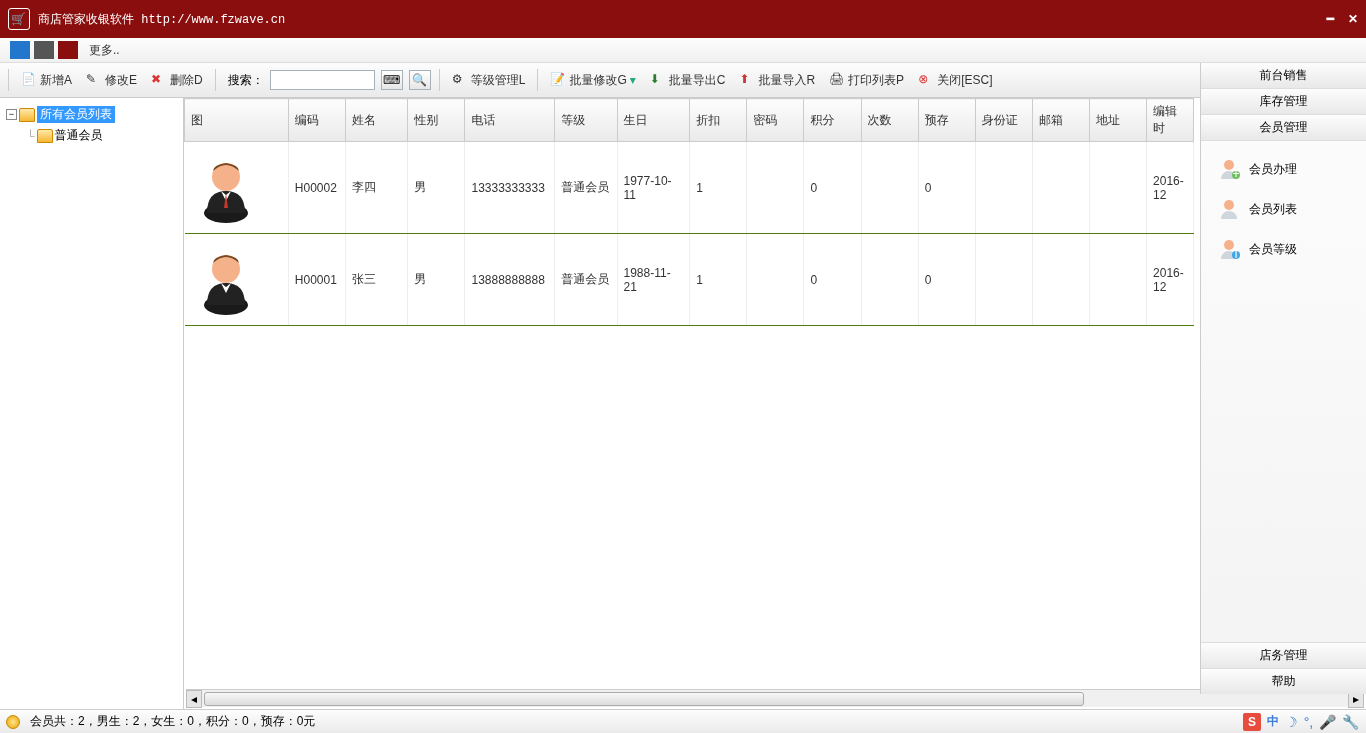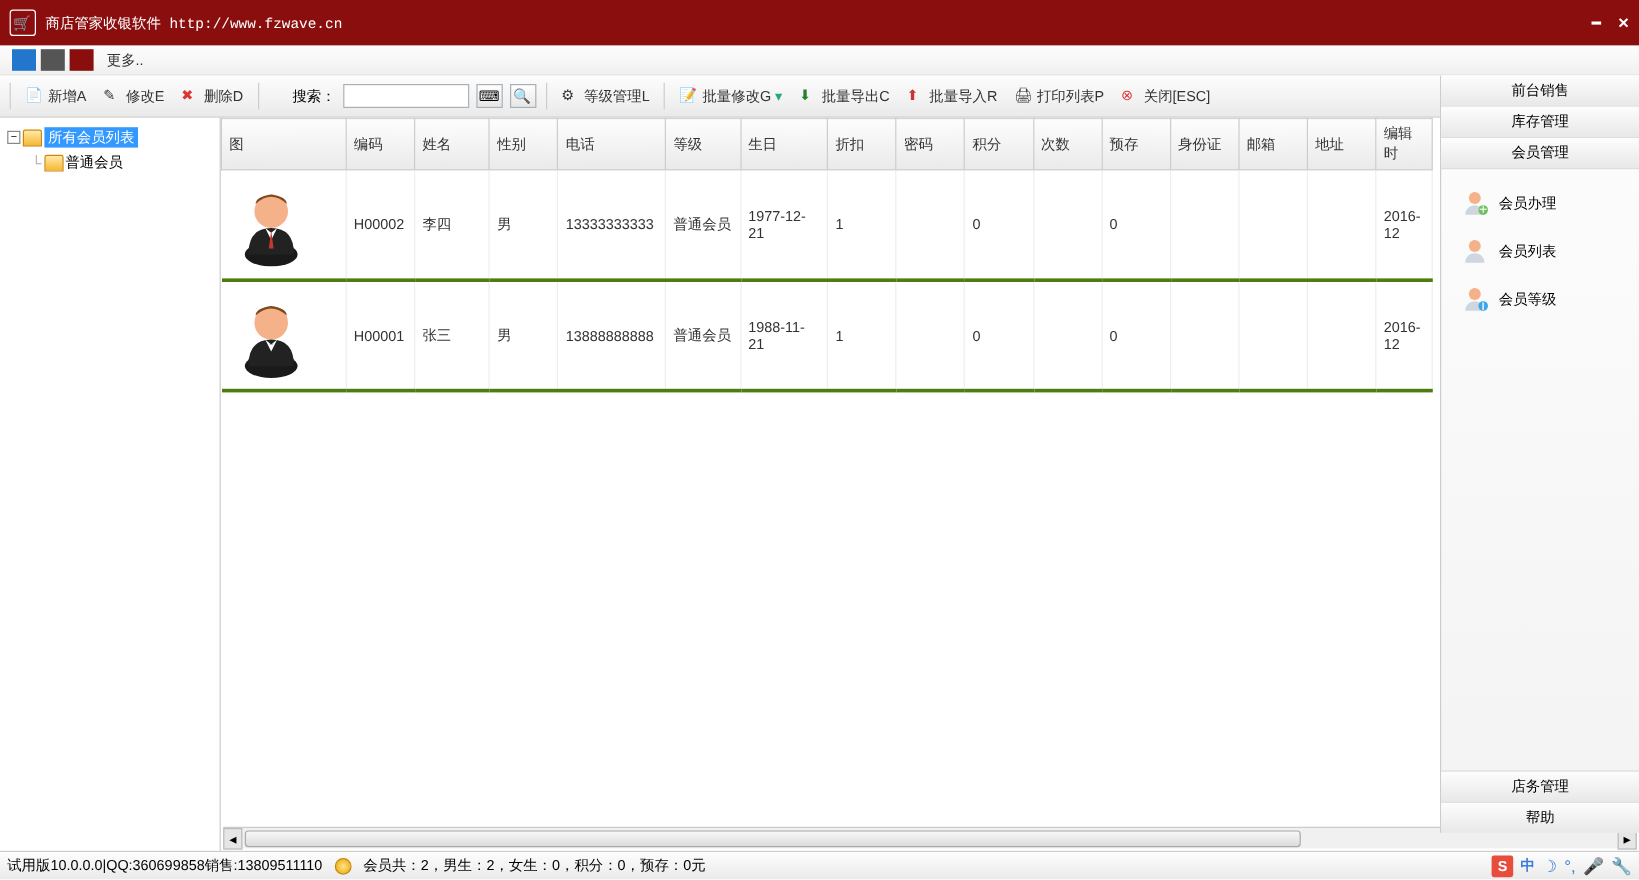--- a/index.html
+++ b/index.html
@@ -15,38 +15,38 @@
 
 .colortabs { height: 25px; display: flex; align-items: center; padding: 0 10px; gap: 4px; border-bottom: 1px solid #ddd; background: linear-gradient(#fdfdfd,#f0f0f0); }
 .colortabs .sw { width: 20px; height: 18px; }
 .colortabs .more { margin-left: 7px; color: #333; }
 
 
 .toolbar { height: 35px; background: linear-gradient(#fdfdfd,#eaeaea); border-bottom: 1px solid #ccc; display: flex; align-items: center; padding: 0 6px; gap: 6px; }
 .toolbar .btn { display: flex; align-items: center; gap: 3px; padding: 2px 4px; cursor: pointer; color: #333; }
 .toolbar .btn .ic { width: 16px; height: 16px; display:inline-block; }
 .toolbar .sep { width: 1px; height: 22px; background: #ccc; margin: 0 2px; }
-.toolbar .search-label { margin-left: 20px; }
+.toolbar .search-label { margin-left: 4px; }
 .toolbar .search-input { width: 105px; height: 20px; border: 1px solid #a8b1b8; background: #fff; padding: 0 4px; }
 .toolbar .icbtn { width: 22px; height: 20px; border: 1px solid #a8b1b8; background: linear-gradient(#fff,#e6e6e6); display:flex; align-items:center; justify-content:center; cursor:pointer; }
 
 
 .main { display: flex; height: 611px; }
 .tree { width: 184px; border-right: 1px solid #ccc; padding: 6px; }
 .tree .node { display: flex; align-items: center; gap: 2px; padding: 2px 0; cursor: pointer; }
 .tree .indent { width: 18px; }
 .tree .sel { background: #3399ff; color: #fff; padding: 0 3px; }
 .tree .toggle { width: 11px; height: 11px; border: 1px solid #888; display:flex; align-items:center; justify-content:center; font-size: 9px; line-height:1; }
 .tree .folder { width: 16px; height: 14px; background: linear-gradient(#ffe9a8,#f7b733); border: 1px solid #cc8800; border-radius: 2px 2px 0 0; }
 
 .grid-wrap { flex: 1; display: flex; flex-direction: column; }
 .grid { flex: 1; overflow: hidden; }
 .grid table { border-collapse: collapse; width: 1010px; }
 .grid th { background: linear-gradient(#fdfdfd,#eaeaea); border: 1px solid #ccc; padding: 4px 6px; text-align: left; font-weight: normal; color: #333; height: 22px; }
-.grid td { border-right: 1px solid #eee; border-bottom: 3px solid #4d7c0f; padding: 4px 6px; vertical-align: middle; color: #333; }
+.grid td { border-right: 1px solid #eee; border-bottom: 1px solid #4d7c0f; padding: 4px 6px; vertical-align: middle; color: #333; }
 .grid tr.row td { height: 92px; }
 .grid .avatar { width: 70px; height: 80px; display:flex; align-items:center; justify-content:center; }
 .hscroll { height: 18px; background: #f0f0f0; border-top: 1px solid #ccc; position:relative; margin: 0 2px 2px 2px; }
 .hscroll .thumb { position:absolute; left: 18px; top:2px; height: 14px; width: 880px; background: linear-gradient(#f8f8f8,#dcdcdc); border:1px solid #aaa; border-radius: 3px; }
 .hscroll .arr { position:absolute; top:0; width:16px; height:18px; background:#e6e6e6; display:flex;align-items:center;justify-content:center; border:1px solid #bbb; }
 .hscroll .arr.l{left:0}.hscroll .arr.r{right:0}
 
 
 .rside { position:absolute; right:0; top:63px; width:166px; height: 631px; background: linear-gradient(#fdfdfd,#f3f3f3); border-left: 1px solid #ccc; display:flex; flex-direction:column; }
 .rside .cat { height: 26px; border-bottom: 1px solid #ddd; display:flex; align-items:center; justify-content:center; cursor:pointer; background: linear-gradient(#fdfdfd,#e8e8e8); }
@@ -186,21 +186,21 @@
     <path d="M30 38 L35 48 L40 38 L35 42 Z" fill="#fff"></path>
     <path d="M35 40 L37 55 L33 55 Z" fill="#c0392b"></path>
   </svg>
                 </div>
               </td>
     <td>H00002</td>
     <td>李四</td>
     <td>男</td>
     <td>13333333333</td>
     <td>普通会员</td>
-    <td>1977-12-21</td>
+    <td>1977-10-11</td>
     <td>1</td>
     <td></td>
     <td>0</td>
     <td></td>
     <td>0</td>
     <td></td>
     <td></td>
     <td></td>
     <td>2016-12</td>
             </tr>
@@ -276,21 +276,20 @@
     </div>
   </div>
   <div class="bottom">
     <div class="cat">店务管理</div>
     <div class="cat">帮助</div>
   </div>
 </div>
 
 <div class="statusbar">
   <div class="left">
-    <span>试用版10.0.0.0|QQ:360699858销售:13809511110</span>
     <span class="coin"></span>
     <span>会员共：2，男生：2，女生：0，积分：0，预存：0元</span>
   </div>
   <div class="right">
     <span class="ime">S</span>
     <span class="zh">中</span>
     <span class="ico">☽</span>
     <span class="ico">°,</span>
     <span class="ico">🎤</span>
     <span class="ico">🔧</span>

